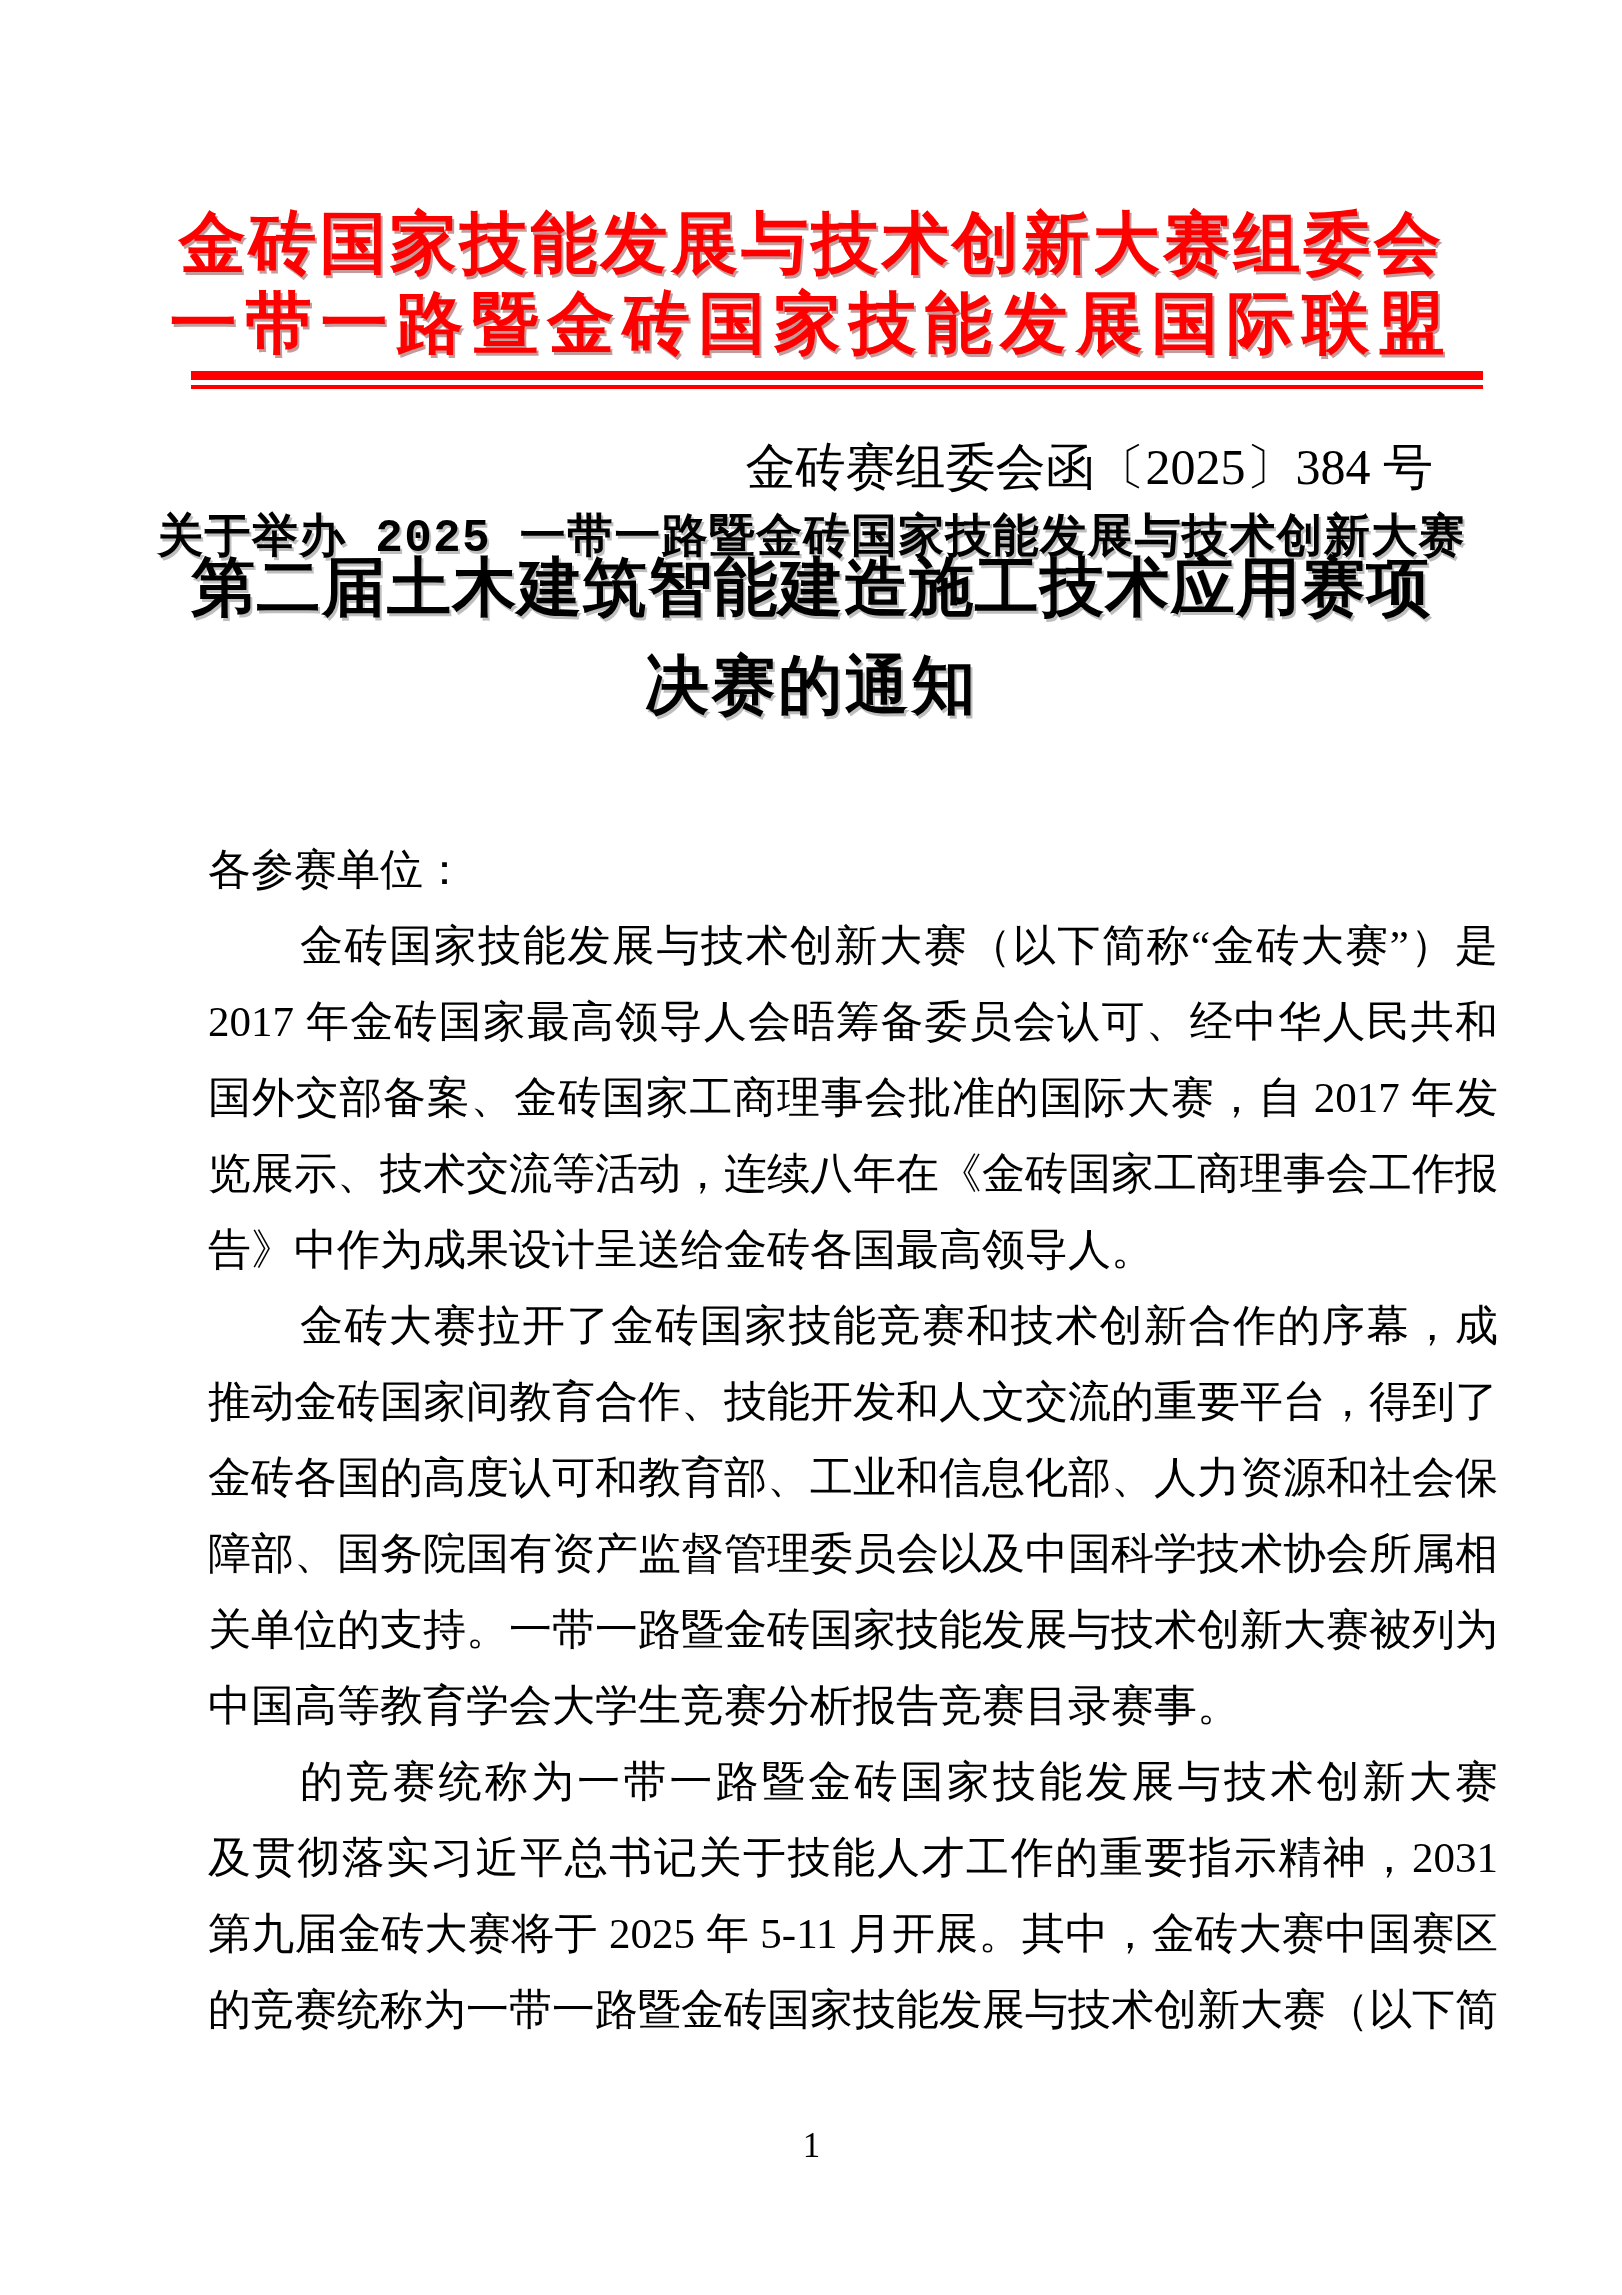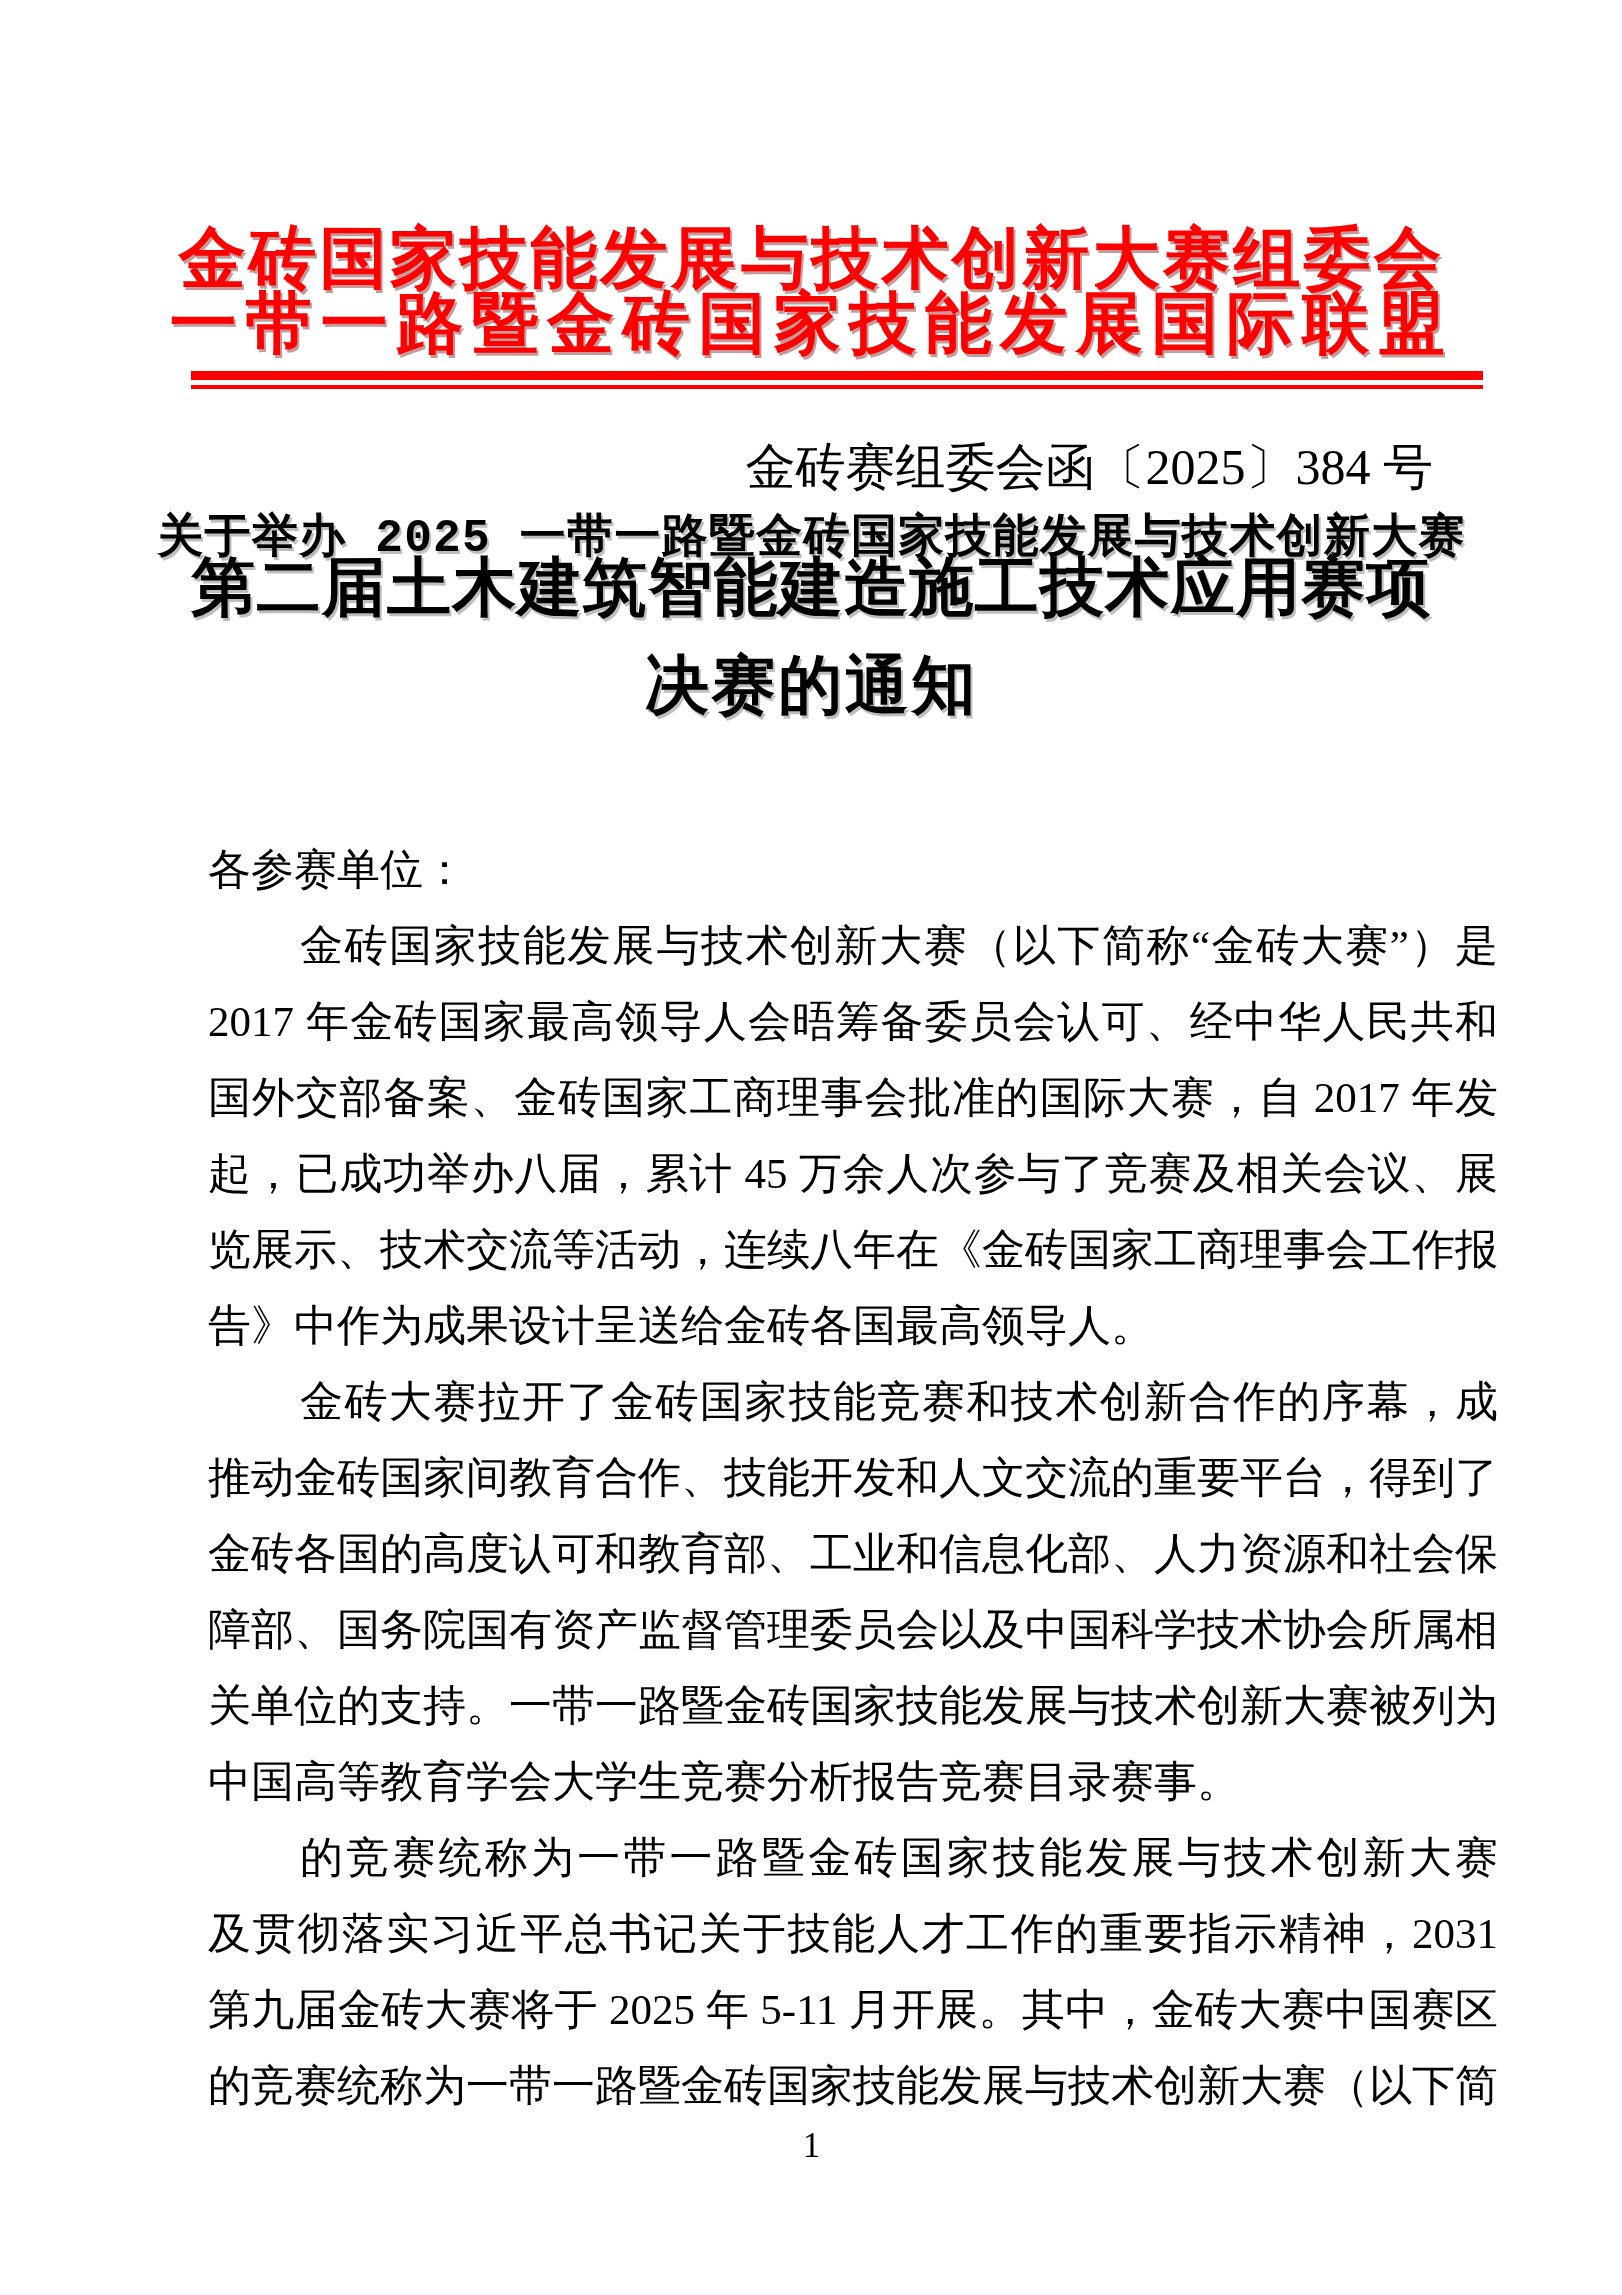--- a/index.html
+++ b/index.html
@@ -14,21 +14,21 @@
   
   .org {
     position:absolute; left:0; width:100%;
     text-align:center;
     font-weight:bold;
     color:#fe0000;
     font-size:67px; line-height:1;
     text-shadow:2px 2.6px 0 rgba(125,30,30,0.45);
     white-space:nowrap;
   }
-  .org1 { top:225px; letter-spacing:3.3px; }
+  .org1 { top:210px; letter-spacing:3.3px; }
   .org2 { top:290px; letter-spacing:8.5px;text-align:center; }
   .rule-thick {
     position:absolute; left:191px; right:140px; top:371px; height:9.2px;
     background:#fe0000;
   }
   .rule-thin {
     position:absolute; left:191px; right:140px; top:385px; height:3.9px;
     background:#fe0000;
   }
   .doc-no {
@@ -82,21 +82,20 @@
     <div class="title-line t1">关于举办 2025 一带一路暨金砖国家技能发展与技术创新大赛</div>
     <div class="title-line t2">第二届土木建筑智能建造施工技术应用赛项</div>
     <div class="title-line t3">决赛的通知</div>
   </section>
 
   <main class="body-text">
     <p class="line">各参赛单位：</p>
     <p class="line fill indent">金砖国家技能发展与技术创新大赛（以下简称“金砖大赛”）是</p>
     <p class="line fill">2017 年金砖国家最高领导人会晤筹备委员会认可、经中华人民共和</p>
     <p class="line fill">国外交部备案、金砖国家工商理事会批准的国际大赛，自 2017 年发</p>
-    <p class="line fill">起，已成功举办八届，累计 45 万余人次参与了竞赛及相关会议、展</p>
     <p class="line fill">览展示、技术交流等活动，连续八年在《金砖国家工商理事会工作报</p>
     <p class="line">告》中作为成果设计呈送给金砖各国最高领导人。</p>
     <p class="line fill indent">金砖大赛拉开了金砖国家技能竞赛和技术创新合作的序幕，成为</p>
     <p class="line fill">推动金砖国家间教育合作、技能开发和人文交流的重要平台，得到了</p>
     <p class="line fill">金砖各国的高度认可和教育部、工业和信息化部、人力资源和社会保</p>
     <p class="line fill">障部、国务院国有资产监督管理委员会以及中国科学技术协会所属相</p>
     <p class="line fill">关单位的支持。一带一路暨金砖国家技能发展与技术创新大赛被列为</p>
     <p class="line">中国高等教育学会大学生竞赛分析报告竞赛目录赛事。</p>
     <p class="line fill indent">的竞赛统称为一带一路暨金砖国家技能发展与技术创新大赛</p>
     <p class="line fill">及贯彻落实习近平总书记关于技能人才工作的重要指示精神，2031</p>

